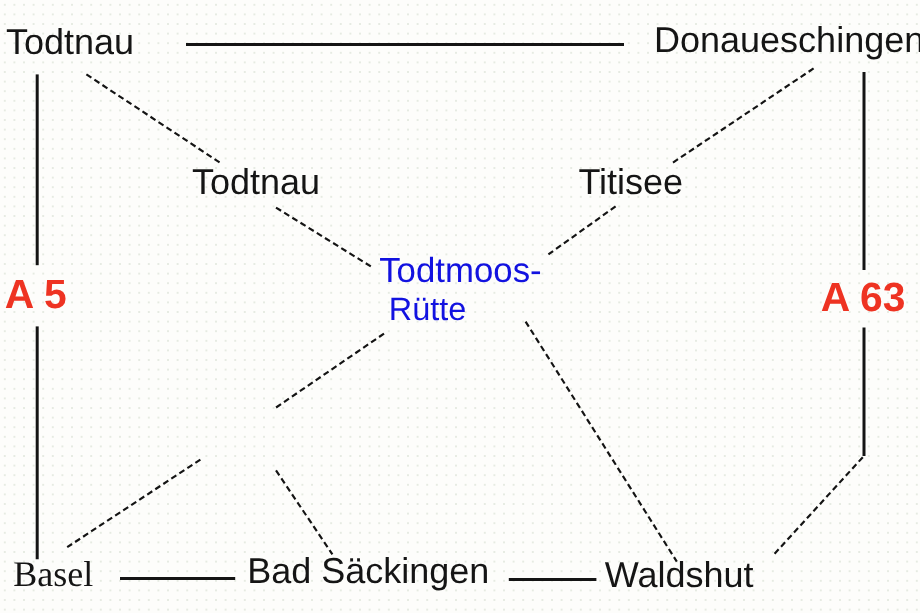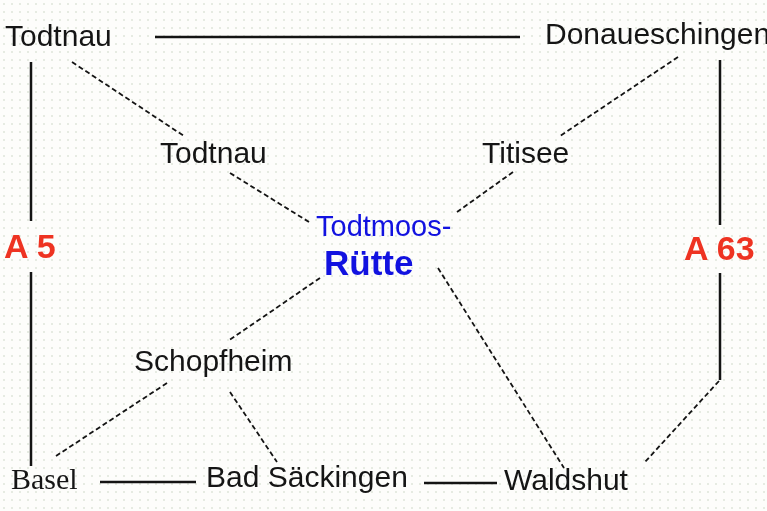--- a/index.html
+++ b/index.html
@@ -47,22 +47,22 @@
     color: #ee3322;
     font-weight: bold;
     font-size: 34px;
   }
   .label-destination-1 {
     color: #1212e0;
     font-size: 29px;
   }
   .label-destination-2 {
     color: #1212e0;
-    font-size: 35px;
-    font-weight: bold;
+    font-size: 27px;
+    font-weight: normal;
   }
 </style>
 </head>
 <body>
 
 <div class="map-canvas">
 
   <svg class="roads-svg" viewBox="0 0 767 511" xmlns="http://www.w3.org/2000/svg">
 
     <line class="road-solid" x1="155" y1="37" x2="520" y2="37"></line>
@@ -81,21 +81,20 @@
     <line class="road-dashed" x1="167" y1="383" x2="56" y2="456"></line>
     <line class="road-dashed" x1="230" y1="392" x2="277" y2="462"></line>
     <line class="road-dashed" x1="438" y1="268" x2="564" y2="468"></line>
     <line class="road-dashed" x1="719" y1="381" x2="645" y2="462"></line>
   </svg>
 
   <div class="label label-city" style="left:5px;   top:21px;">Todtnau</div>
   <div class="label label-city" style="left:545px; top:19px;">Donaueschingen</div>
   <div class="label label-city" style="left:482px; top:138px;">Titisee</div>
   <div class="label label-city" style="left:160px; top:138px;">Todtnau</div>
-  <div class="label label-city" style="left:134px; top:346px;">Schopfheim</div>
   <div class="label label-city" style="left:11px;  top:464px;font-family:Liberation Serif, serif;">Basel</div>
   <div class="label label-city" style="left:206px; top:462px;">Bad Säckingen</div>
   <div class="label label-city" style="left:504px; top:465px;">Waldshut</div>
 
   <div class="label label-destination-1" style="left:316px; top:212px;">Todtmoos-</div>
   <div class="label label-destination-2" style="left:324px; top:245px;">Rütte</div>
 
   <div class="label label-highway" style="left:4px;   top:229px;">A 5</div>
   <div class="label label-highway" style="left:684px; top:231px;">A 63</div>
 

